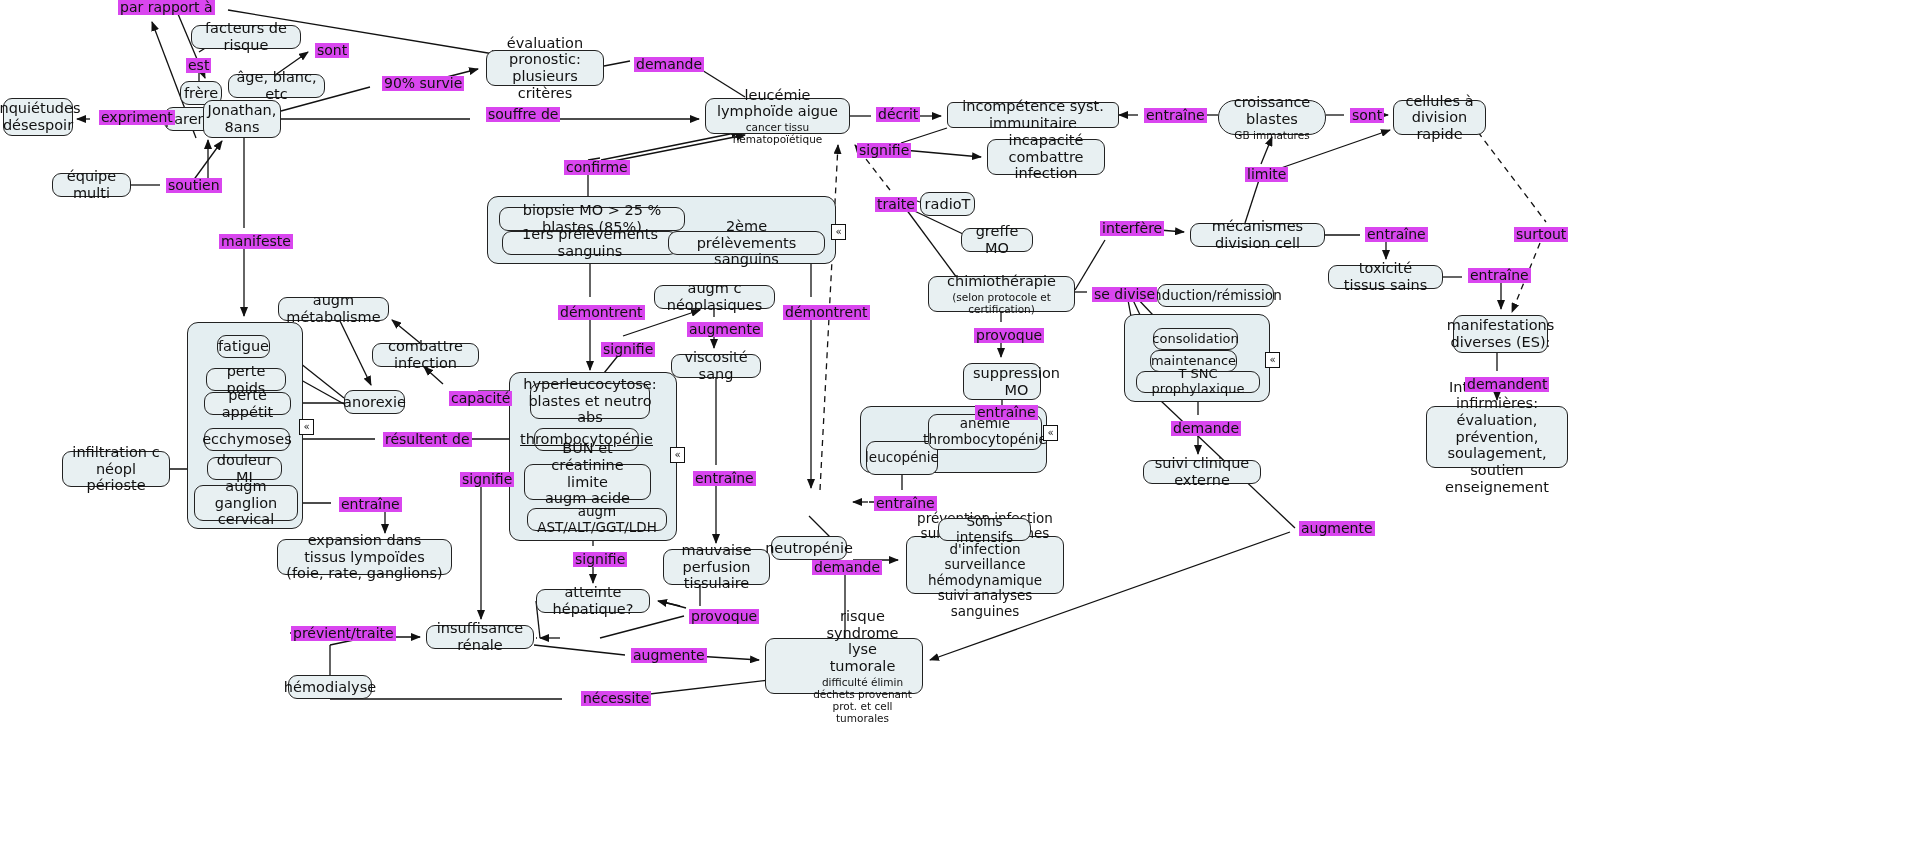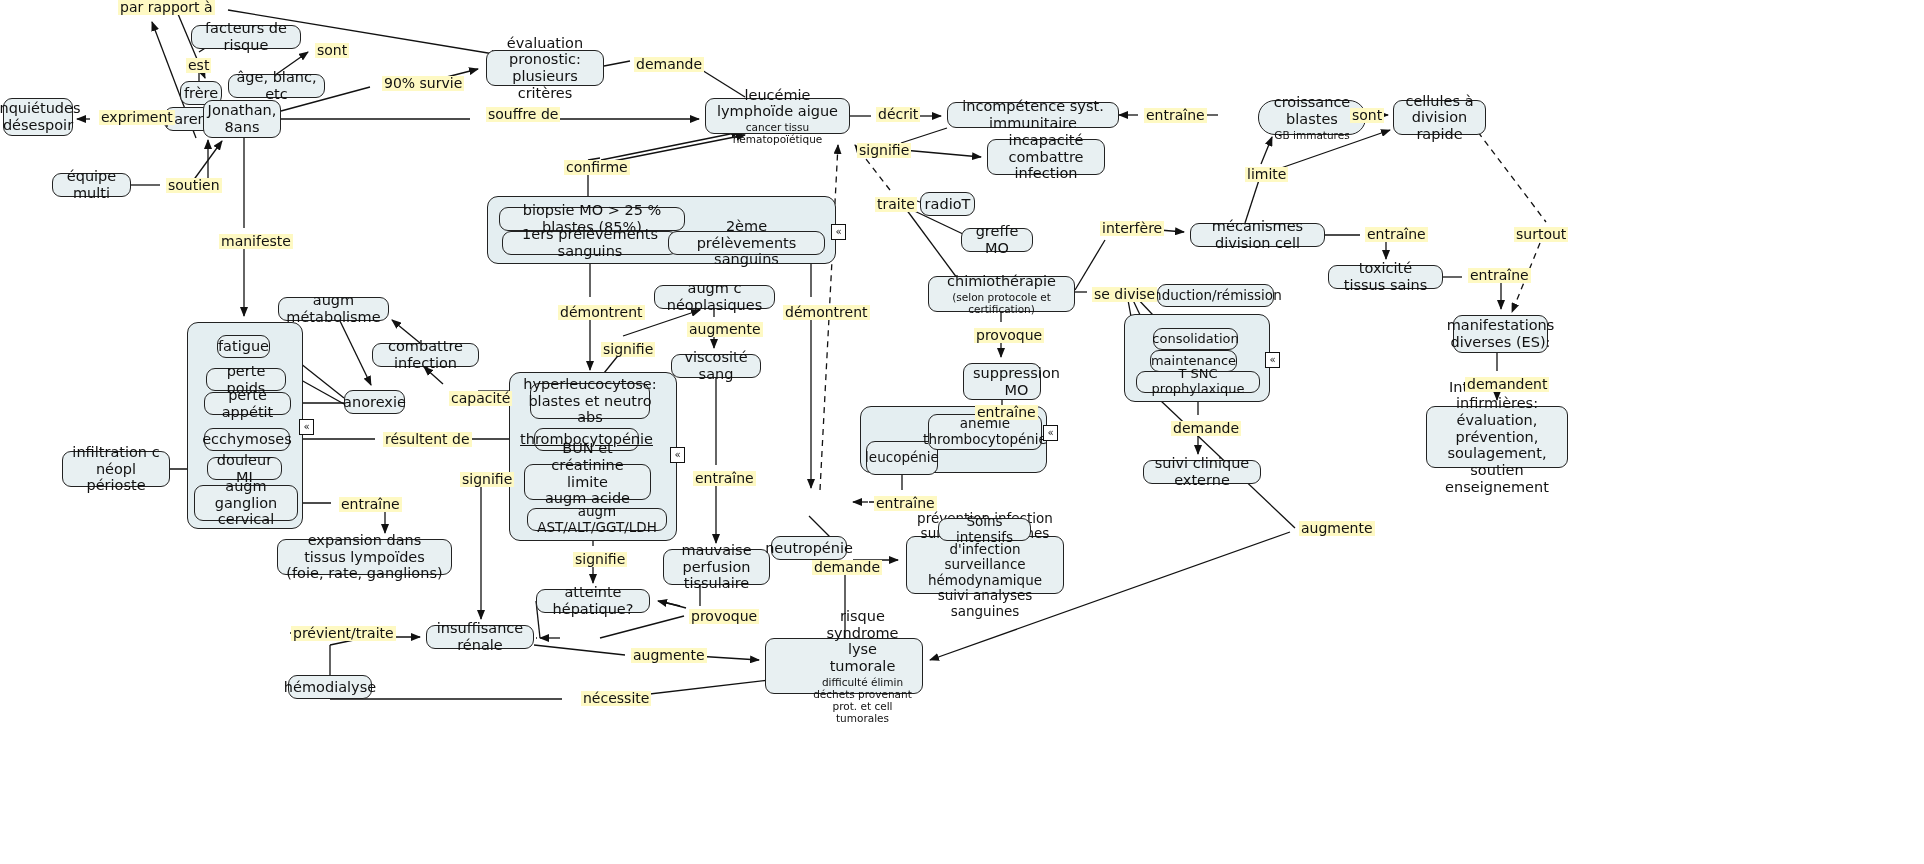--- a/index.html
+++ b/index.html
@@ -52,21 +52,21 @@
     box-sizing: border-box;
     background: #e4eef1;
     border: 1.2px solid #222;
     border-radius: 11px;
     z-index: 1;
   }
   .edge-label {
     position: absolute;
     font-size: 14px;
     color: #111;
-    background: #fef9c3;
+    background: #d946ef;
     padding: 0 2px;
     white-space: nowrap;
     z-index: 4;
     line-height: 1.1;
   }
   .collapse {
     position: absolute;
     width: 13px;
     height: 14px;
     border: 1.1px solid #111;
@@ -278,28 +278,28 @@
       <span>équipe multi</span>
     </div>
   <div class="node" style="left:486px;top:50px;width:118px;height:36px;">
       <span style="white-space:pre-line">évaluation pronostic:
 plusieurs critères</span>
     </div>
   <div class="node" style="left:705px;top:98px;width:145px;height:36px;">
       <span>leucémie lymphoïde aigue</span>
       <span class="sub">cancer tissu hématopoïétique</span>
     </div>
-  <div class="node" style="left:947px;top:102px;width:172px;height:26px;">
+  <div class="node" style="left:947px;top:102px;width:172px;height:26px;border-radius:6px;">
       <span>incompétence syst. immunitaire</span>
     </div>
   <div class="node" style="left:987px;top:139px;width:118px;height:36px;">
       <span style="white-space:pre-line">incapacité
 combattre infection</span>
     </div>
-  <div class="node" style="left:1258px;top:100px;width:108px;height:35px;border-radius:17px;">
+  <div class="node" style="left:1218px;top:100px;width:108px;height:35px;border-radius:17px;">
       <span>croissance blastes</span>
       <span class="sub">GB immatures</span>
     </div>
   <div class="node" style="left:1393px;top:100px;width:93px;height:35px;">
       <span style="white-space:pre-line">cellules à
 division rapide</span>
     </div>
   <div class="node" style="left:1190px;top:223px;width:135px;height:24px;">
       <span>mécanismes division cell</span>
     </div>

